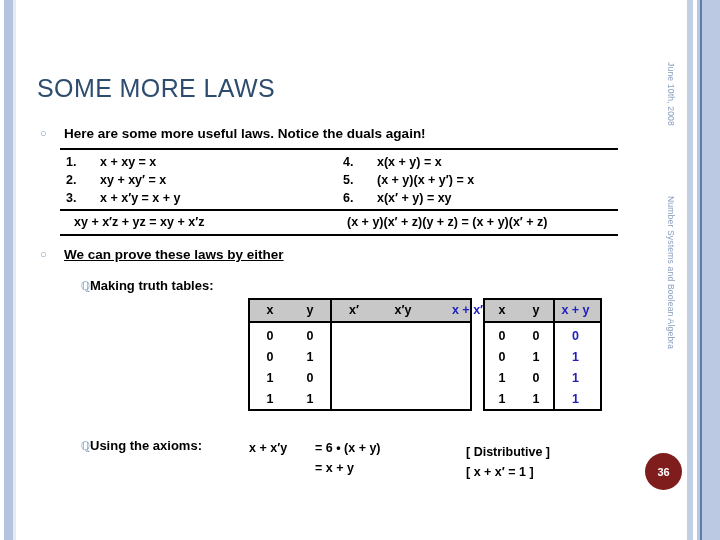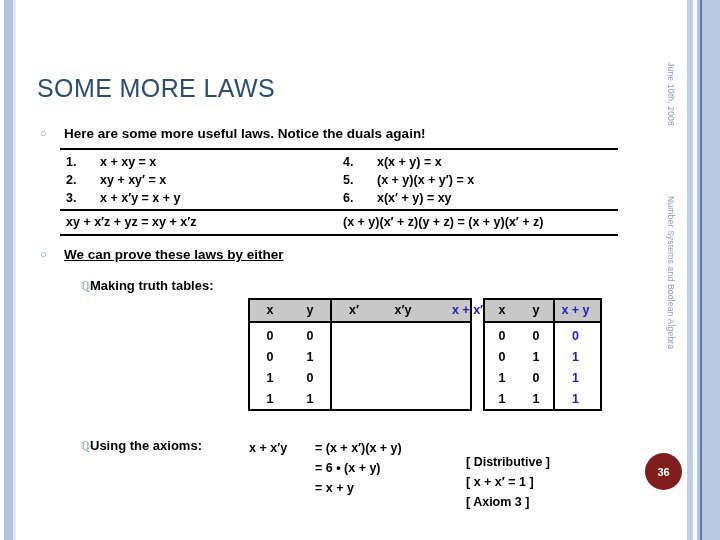--- a/index.html
+++ b/index.html
@@ -162,21 +162,21 @@
     padding: 1px 0;
   }
   .law-num { width: 34px; }
   .law-expr { white-space: nowrap; }
   .laws-dual {
     display: flex;
     line-height: 18px;
     padding: 2px 0 3px 0;
   }
   .laws-dual > div { width: 50%; box-sizing: border-box; }
-  .laws-dual > div:first-child { padding-left: 6px; }
+  .laws-dual > div:first-child { padding-left: 6px; margin-left: 8px; }
   .laws-dual > div:last-child { padding-left: 4px; }
 
   
   .ttable {
     position: absolute;
     border: 2px solid #000;
     background: #ffffff;
     font-size: 12.5px;
     font-weight: bold;
     box-sizing: border-box;
@@ -242,21 +242,21 @@
   .proof {
     position: absolute;
     font-size: 12.5px;
     font-weight: bold;
     color: #000;
     white-space: nowrap;
     line-height: 20px;
   }
   #proof-lhs { left: 249px; top: 438px; }
   #proof-steps { left: 315px; top: 438px; }
-  #proof-reasons { left: 466px; top: 452px; }
+  #proof-reasons { left: 466px; top: 442px; }
 
   
   .page-badge {
     position: absolute;
     left: 645px;
     top: 453px;
     width: 37px;
     height: 37px;
     border-radius: 50%;
     background: #7f1d1d;
@@ -421,25 +421,23 @@
   </div>
 
   <div class="bullet-l2" id="bullet-4">
     <span class="marker">ℚ</span><span>Using the axioms:</span>
   </div>
 
   <div class="proof" id="proof-lhs">
     <div>x + x′y</div>
   </div>
   <div class="proof" id="proof-steps">
-    <div>= (x + x′)(x + y)</div>
     <div>= 6 • (x + y)</div>
     <div>= x + y</div>
   </div>
   <div class="proof" id="proof-reasons">
     <div>[ Distributive ]</div>
     <div>[ x + x′ = 1 ]</div>
-    <div>[ Axiom 3 ]</div>
   </div>
 
   <div class="page-badge">36</div>
 
 </div>
 
 </body></html>

